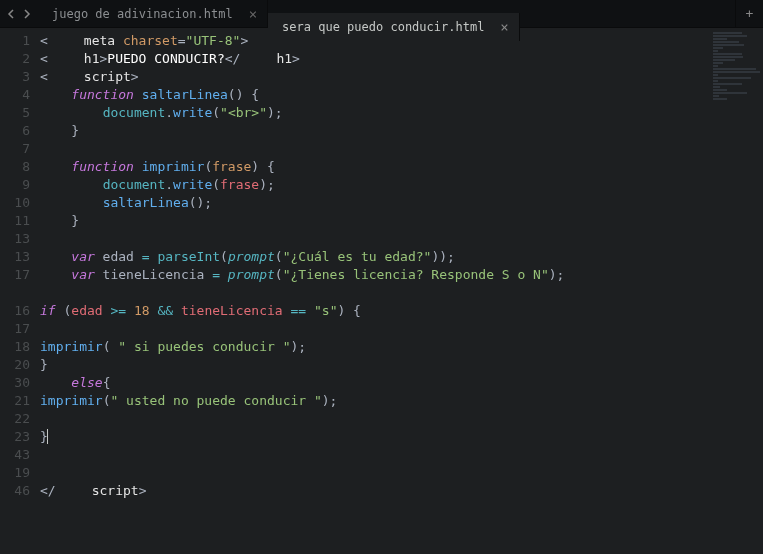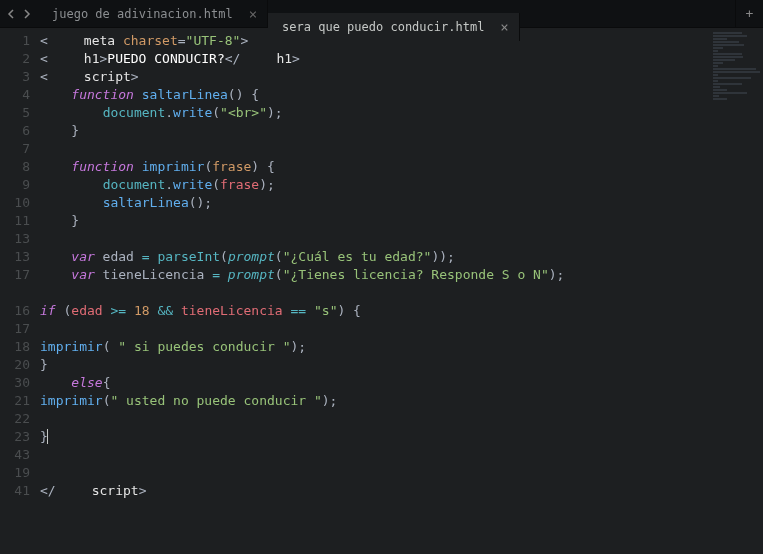--- a/index.html
+++ b/index.html
@@ -172,21 +172,21 @@
       <div class="line">16</div>
       <div class="line">17</div>
       <div class="line">18</div>
       <div class="line">20</div>
       <div class="line">30</div>
       <div class="line">21</div>
       <div class="line">22</div>
       <div class="line">23</div>
       <div class="line">43</div>
       <div class="line">19</div>
-      <div class="line">41</div>
+      <div class="line">46</div>
     </div>
   <div class="code" id="code"><div class="line"><span class="p">&lt;</span><span class="t">meta</span><span class="p"> </span><span class="a">charset</span><span class="p">=</span><span class="s">"</span><span class="s">UTF-8</span><span class="s">"</span><span class="p">&gt;</span></div><div class="line"><span class="p">&lt;</span><span class="t">h1</span><span class="p">&gt;</span><span class="txt">PUEDO CONDUCIR?</span><span class="p">&lt;/</span><span class="t">h1</span><span class="p">&gt;</span></div><div class="line"><span class="p">&lt;</span><span class="t">script</span><span class="p">&gt;</span></div><div class="line">    <span class="k">function</span><span class="f"> saltarLinea</span><span class="p">() {</span></div><div class="line">        <span class="fc">document</span><span class="p">.</span><span class="f">write</span><span class="p">(</span><span class="s">"</span><span class="s">&lt;br&gt;</span><span class="s">"</span><span class="p">);</span></div><div class="line">    <span class="p">}</span></div><div class="line">&nbsp;</div><div class="line">    <span class="k">function</span><span class="f"> imprimir</span><span class="p">(</span><span class="a">frase</span><span class="p">) {</span></div><div class="line">        <span class="fc">document</span><span class="p">.</span><span class="f">write</span><span class="p">(</span><span class="v">frase</span><span class="p">);</span></div><div class="line">        <span class="f">saltarLinea</span><span class="p">();</span></div><div class="line">    <span class="p">}</span></div><div class="line">&nbsp;</div><div class="line">    <span class="k">var</span><span class="p"> edad </span><span class="o">= </span><span class="fc">parseInt</span><span class="p">(</span><span class="b">prompt</span><span class="p">(</span><span class="s">"</span><span class="s">¿Cuál es tu edad?</span><span class="s">"</span><span class="p">));</span></div><div class="line">    <span class="k">var</span><span class="p"> tieneLicencia </span><span class="o">= </span><span class="b">prompt</span><span class="p">(</span><span class="s">"</span><span class="s">¿Tienes licencia? Responde S o N</span><span class="s">"</span><span class="p">);</span></div><div class="line">&nbsp;</div><div class="line"><span class="k">if</span><span class="p"> (</span><span class="v">edad</span><span class="o"> &gt;= </span><span class="a">18</span><span class="o"> &amp;&amp; </span><span class="v">tieneLicencia</span><span class="o"> == </span><span class="s">"</span><span class="s">s</span><span class="s">"</span><span class="p">) {</span></div><div class="line">&nbsp;</div><div class="line"><span class="f">imprimir</span><span class="p">( </span><span class="s">"</span><span class="s"> si puedes conducir </span><span class="s">"</span><span class="p">);</span></div><div class="line"><span class="p">}</span></div><div class="line">    <span class="k">else</span><span class="p">{</span></div><div class="line"><span class="f">imprimir</span><span class="p">(</span><span class="s">"</span><span class="s"> usted no puede conducir </span><span class="s">"</span><span class="p">);</span></div><div class="line">&nbsp;</div><div class="line"><span class="p">}</span><span class="cursor"></span></div><div class="line">&nbsp;</div><div class="line">&nbsp;</div><div class="line"><span class="p">&lt;/</span><span class="t">script</span><span class="p">&gt;</span></div></div>
 </div>
 
 <div class="minimap">
   <div class="mm-line" style="width:60%"></div>
   <div class="mm-line" style="width:70%"></div>
   <div class="mm-line" style="width:30%"></div>
   <div class="mm-line" style="width:55%"></div>
   <div class="mm-line" style="width:65%"></div>

